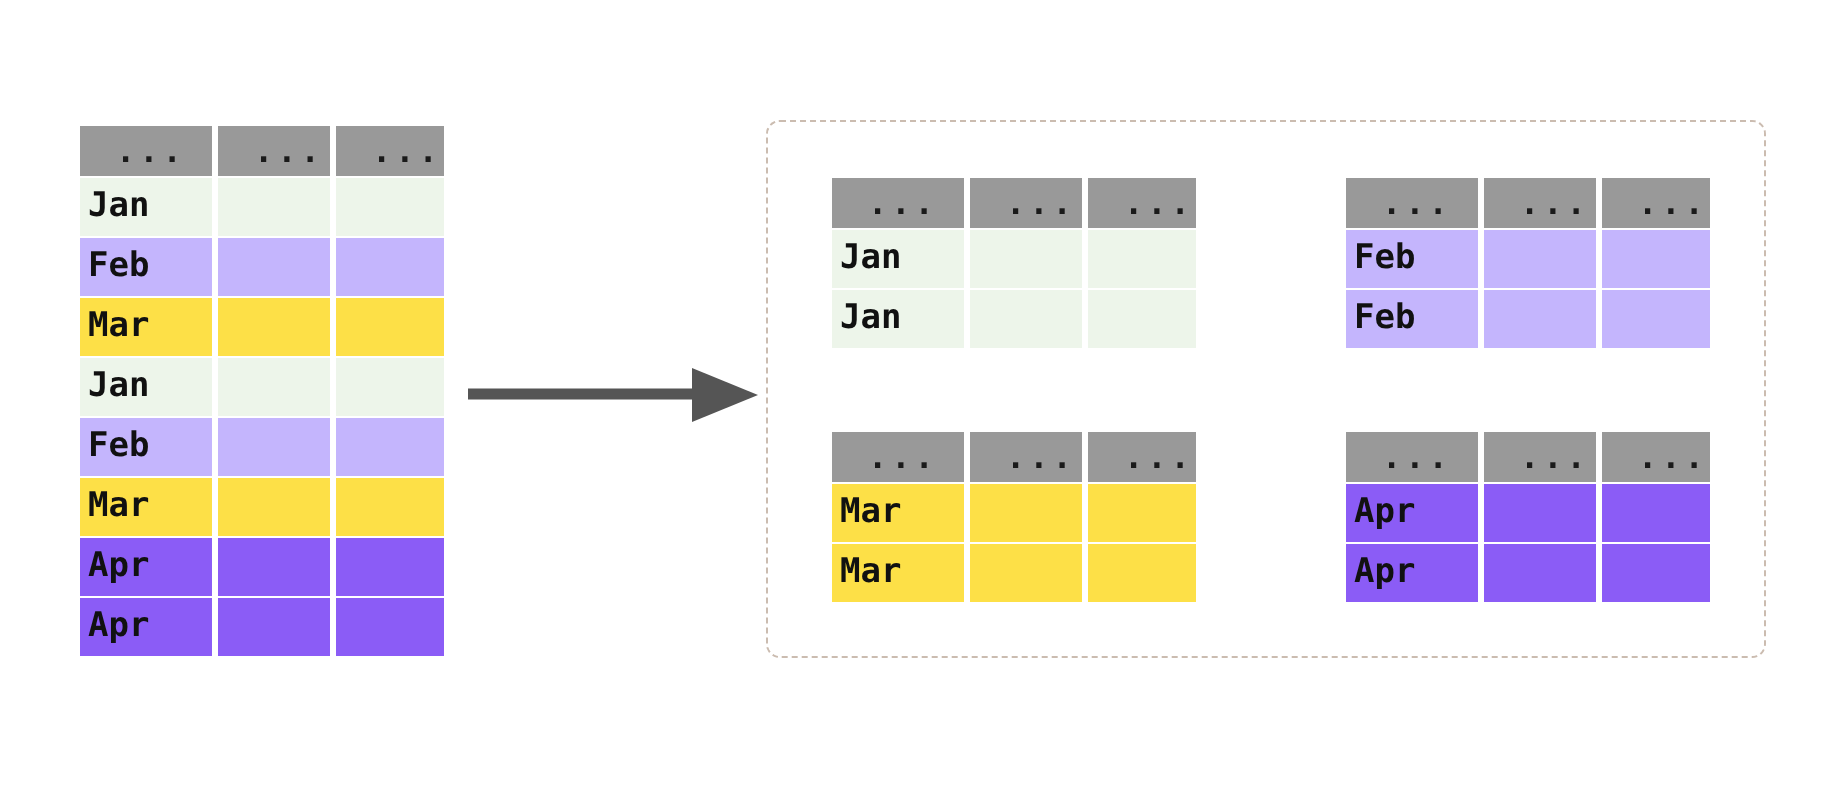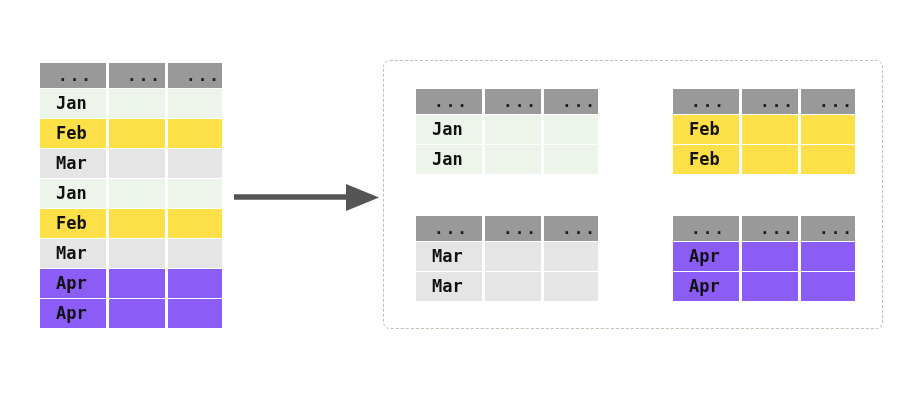--- a/index.html
+++ b/index.html
@@ -38,28 +38,28 @@
     letter-spacing: 2px;
     padding-left: 18px;
     font-size: 16px;
     vertical-align: bottom;
     padding-bottom: 4px;
     box-sizing: border-box;
   }
   .tbl td {
     height: 29px;
     color: #111111;
-    padding-left: 16px;
+    padding-left: 4px;
     box-sizing: border-box;
   }
 
   
   .m-jan { background: #edf5ea; }
-  .m-feb { background: #fde047; }
-  .m-mar { background: #e5e5e5; }
+  .m-feb { background: #c4b5fd; }
+  .m-mar { background: #fde047; }
   .m-apr { background: #8b5cf6; }
 
   
   #source-table {
     left: 37px;
     top: 62px;
   }
   #source-table th:nth-child(1),
   #source-table td:nth-child(1) { width: 66px; }
   #source-table th:nth-child(2),

